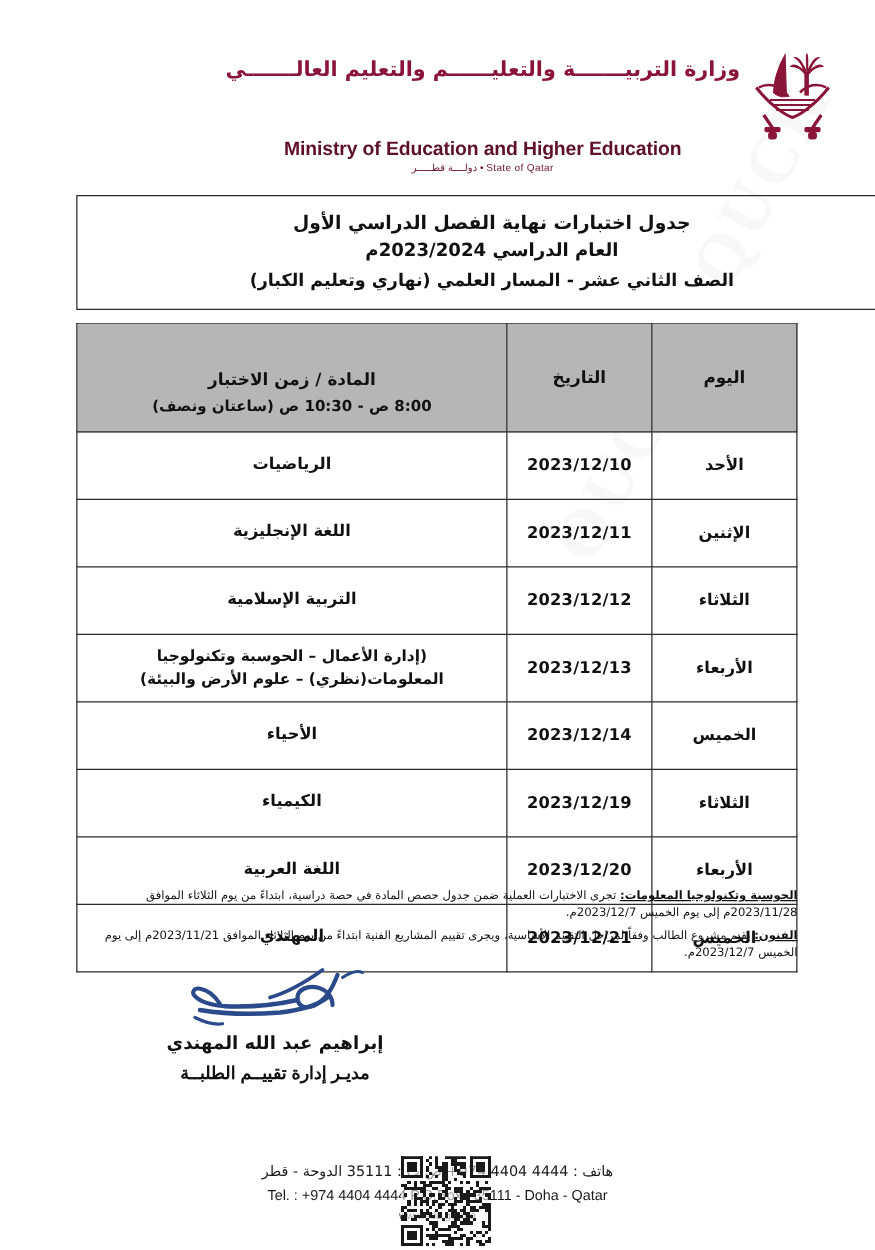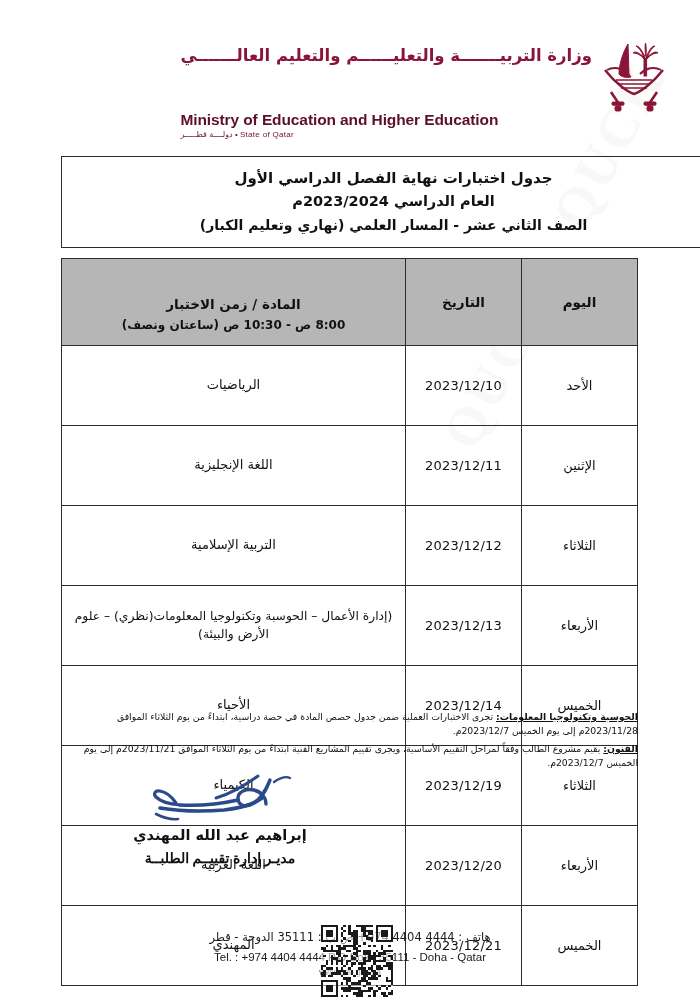--- a/index.html
+++ b/index.html
@@ -58,21 +58,21 @@
     z-index: 3;
   }
   .emblem {
     width: 64px;
     height: 78px;
     margin-right: 0;
     margin-left: 10px;
     flex: 0 0 auto;
   }
   .lh-text {
-    text-align: left;
+    text-align: center;
     padding-top: 10px;
   }
   .lh-ar {
     font-size: 16.5px;
     color: #8a1538;
     font-weight: 700;
     letter-spacing: 0.5px;
     line-height: 1.25;
     white-space: nowrap;
     font-family: "DejaVu Sans", sans-serif;
@@ -147,22 +147,22 @@
   }
   .col-day   { width: 116px; }
   .col-date  { width: 116px; }
   .col-subj  { width: 344px; }
   .hdr-main { font-size: 13.5px; font-weight: 700; line-height: 1.5; margin-top: 24px; }
   .hdr-sub  { font-size: 12px; font-weight: 700; line-height: 1.5; margin-top: 2px; }
 
   .sched tbody td {
     height: 43px;
     font-size: 13px;
-    font-weight: 400;
-    padding: 18px 8px;
+    font-weight: 700;
+    padding: 5px 8px;
     background: transparent;
   }
   .cell-date {
     direction: ltr;
     font-family: "Liberation Sans", sans-serif;
     font-size: 13px;
     font-weight: 700;
     letter-spacing: 0.2px;
   }
   .cell-subj { font-size: 12.8px; line-height: 1.45; }
@@ -203,21 +203,21 @@
     margin-top: 2px;
     line-height: 1.6;
     font-family: "DejaVu Sans", sans-serif;
   }
   .sig-role {
     font-size: 14px;
     font-weight: 700;
     color: #111;
     line-height: 1.7;
     letter-spacing: 1px;
-    font-family: Liberation Serif, serif;
+    font-family: Liberation Sans, sans-serif;
   }
 
   
   .footer {
     position: absolute;
     left: 0;
     top: 928px;
     width: 700px;
     text-align: center;
     z-index: 2;

